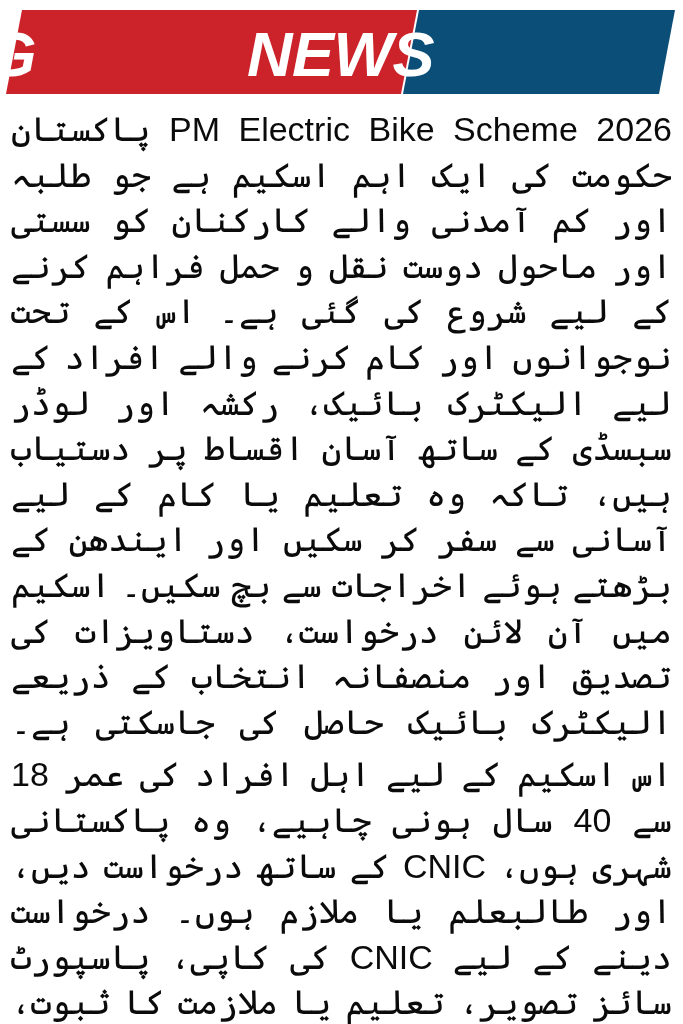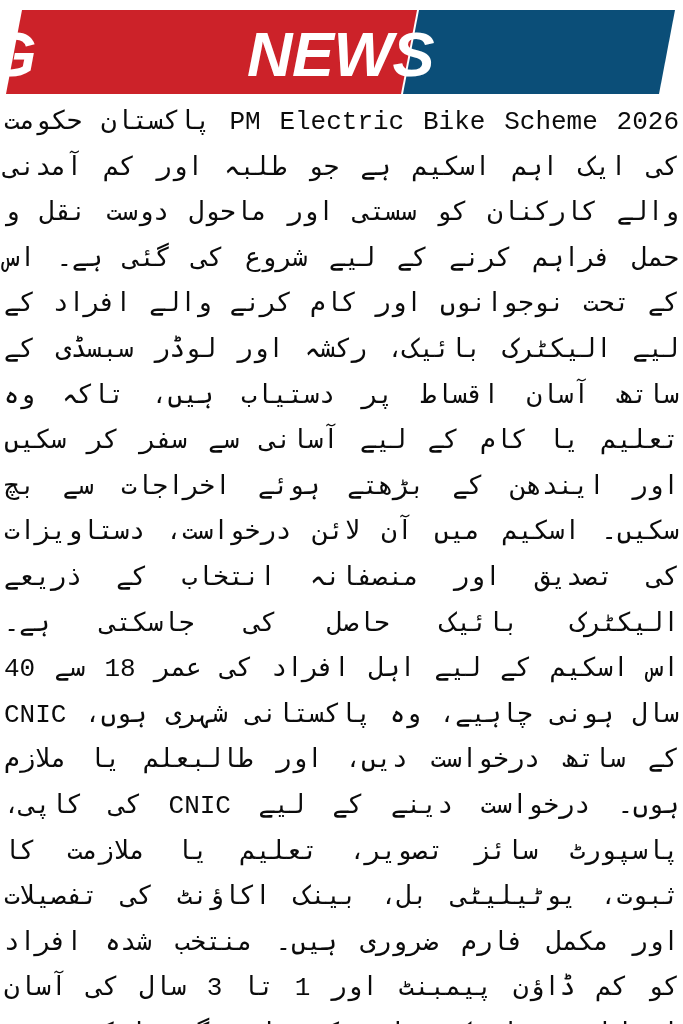--- a/index.html
+++ b/index.html
@@ -49,24 +49,24 @@
     left: 4px;
     right: 4px;
     top: 100px;
     width: 675px;
     direction: rtl;
     text-align: justify;
     text-align-last: justify;
     color: #0b0b0b;
   }
   .para {
-    margin: 0;
+    margin: 7px;
     padding: 0;
-    font-family: Liberation Mono, monospace;
-    font-size: 26px;
+    font-family: Liberation Sans, sans-serif;
+    font-size: 34px;
     line-height: 45.6px;
     direction: rtl;
     text-align: justify;
     text-align-last: justify;
     word-spacing: 1px;
     -webkit-font-smoothing: antialiased;
   }
   .para + .para {
     margin-top: 0;
   }

